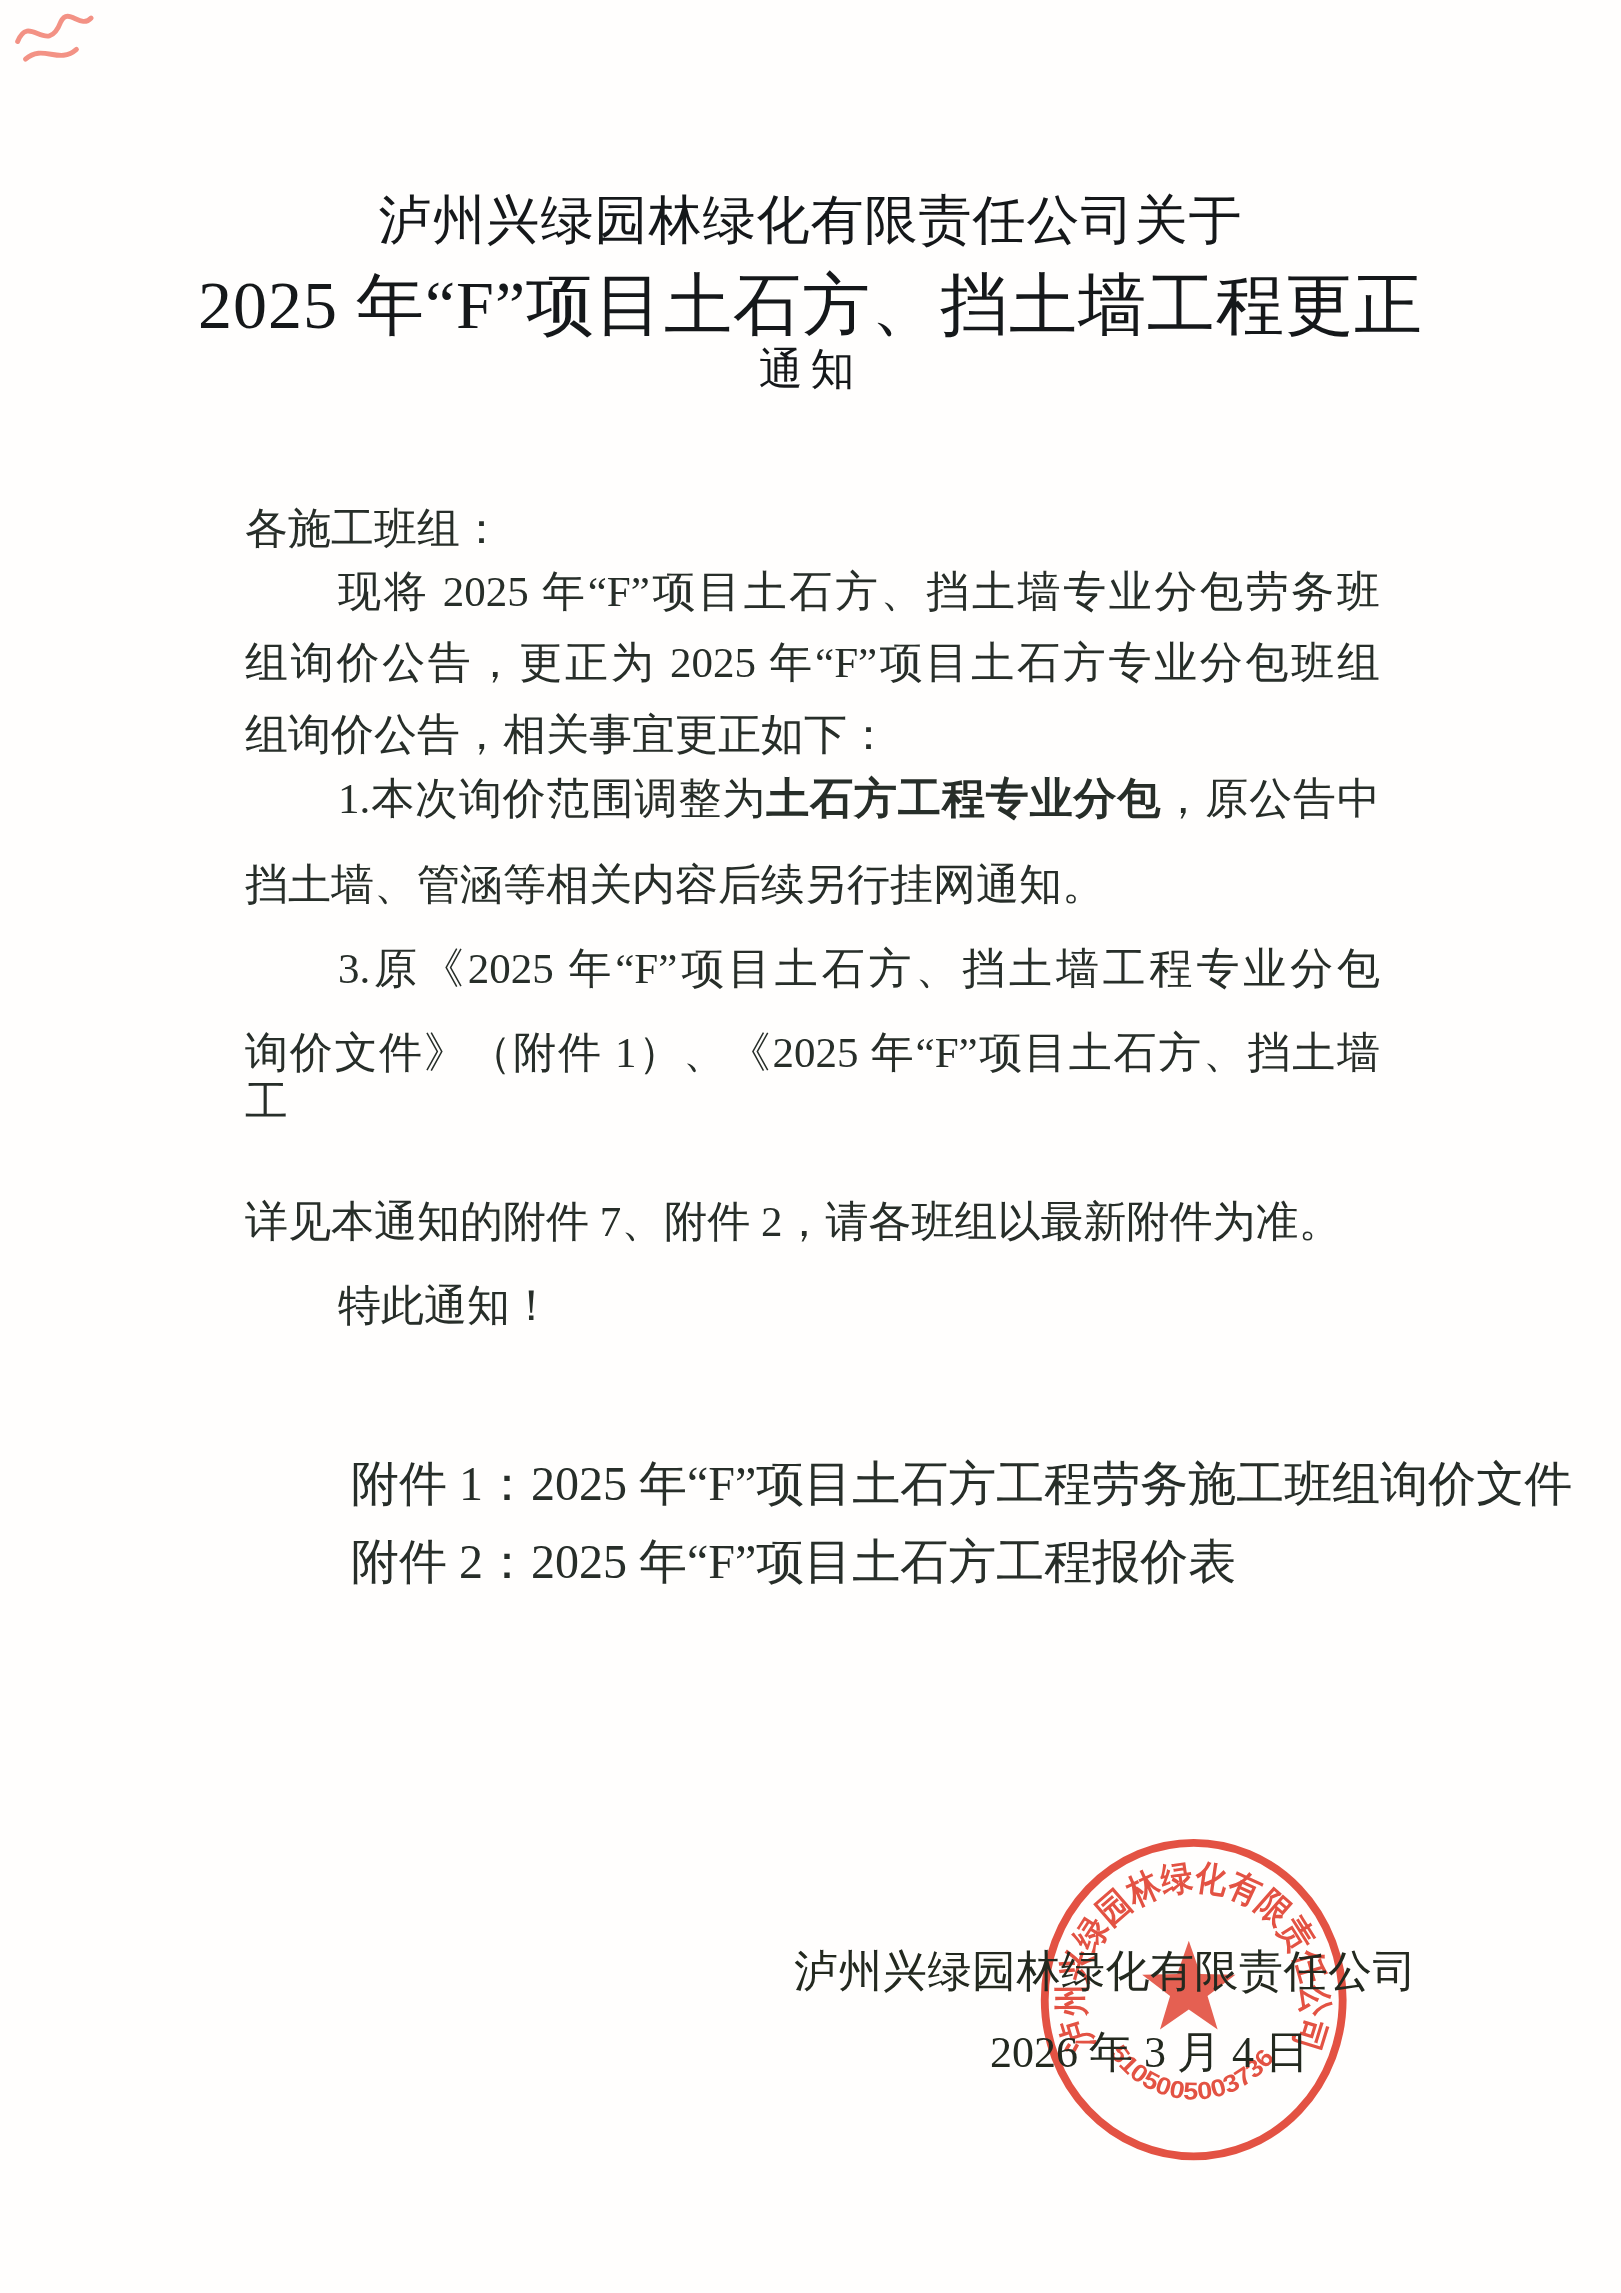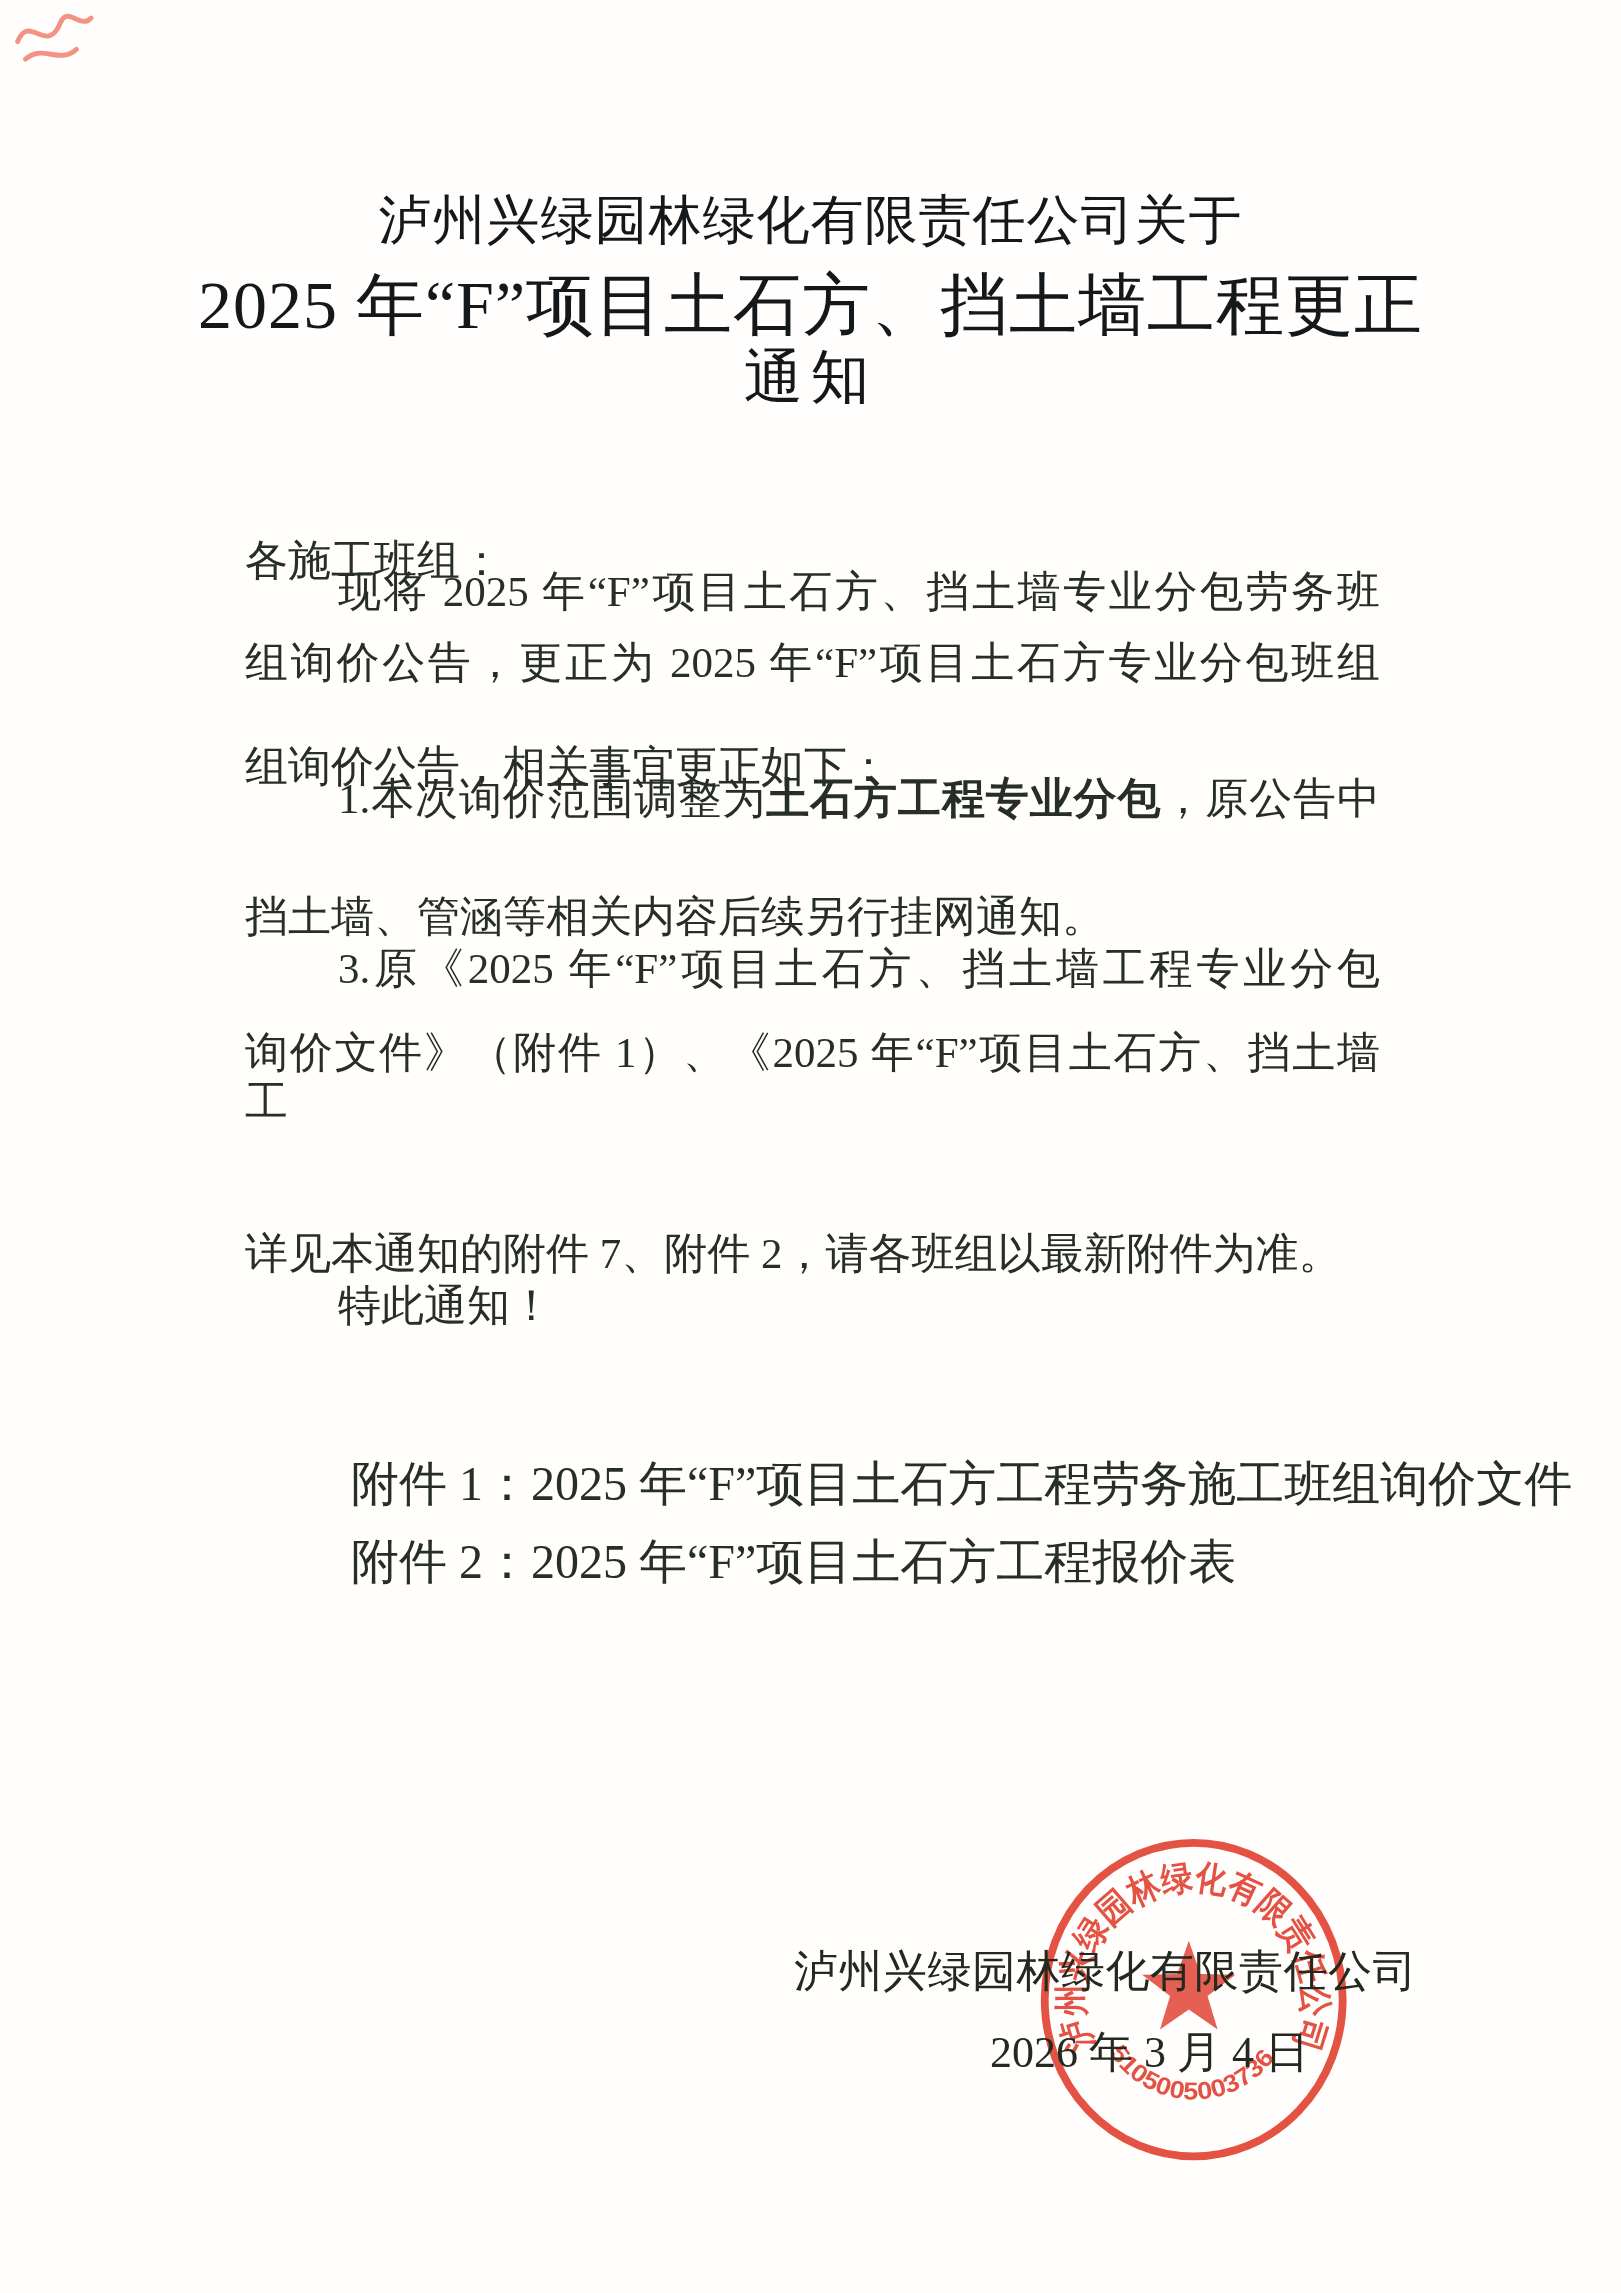--- a/index.html
+++ b/index.html
@@ -11,35 +11,35 @@
     font-family:"Liberation Serif", serif;
   }
   .t-line{
     position:absolute;left:0;right:0;
     text-align:center;
     font-weight:400;color:#15181a;
     white-space:nowrap;line-height:1;
   }
   .t1{top:194px;font-size:53px;letter-spacing:1px;}
   .t2{top:271px;font-size:68px;letter-spacing:1px;}
-  .t3{top:348px;font-size:59px;letter-spacing:7.8px;}
+  .t3{top:348px;font-size:44px;letter-spacing:7.8px;}
   .b-line{
     position:absolute;
     font-size:43px;line-height:1.15;
     color:#272e29;
     white-space:nowrap;
   }
   .just{
     white-space:normal;
     text-align:justify;
     text-align-last:justify;
   }
   .w-full{width:1135px;left:245px;}
   .w-ind{width:1042px;left:338px;}
-  .lm{left:245px;margin-top:32px;}
+  .lm{left:245px;}
   .ind{left:338px;}
   .bold-seg{font-weight:700;}
   .att{font-size:48px;left:351px;}
   .sig{
     position:absolute;
     font-size:44px;line-height:1;
     color:#23291f;
     white-space:nowrap;
     z-index:3;
   }

